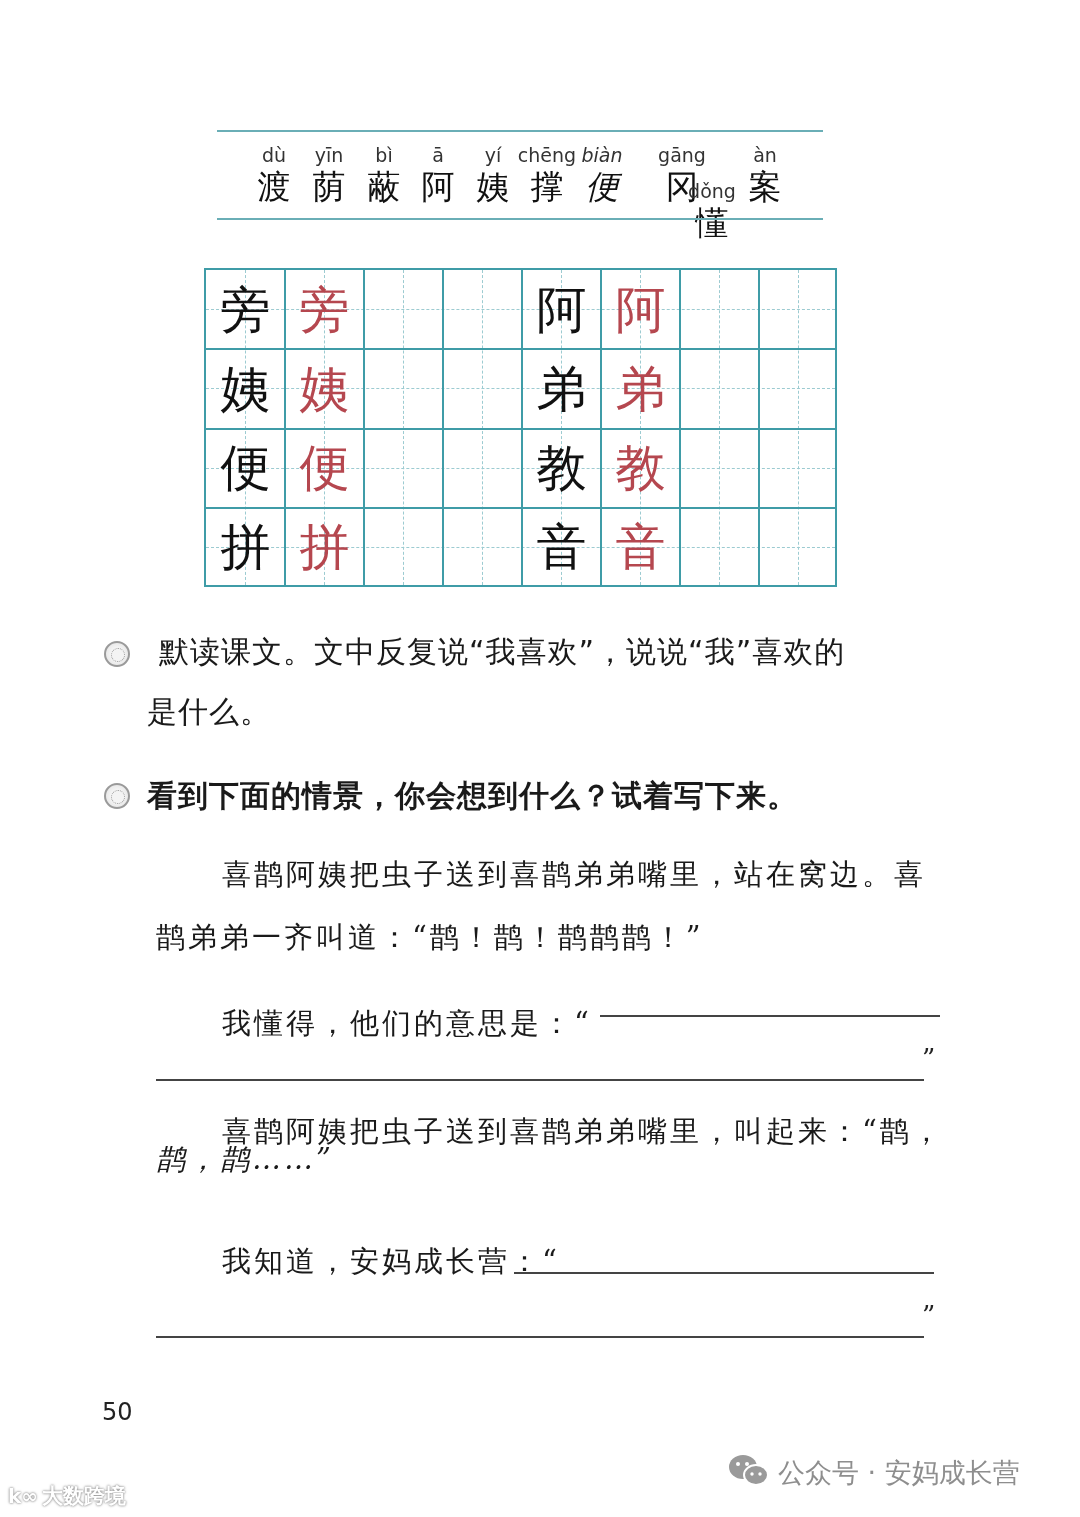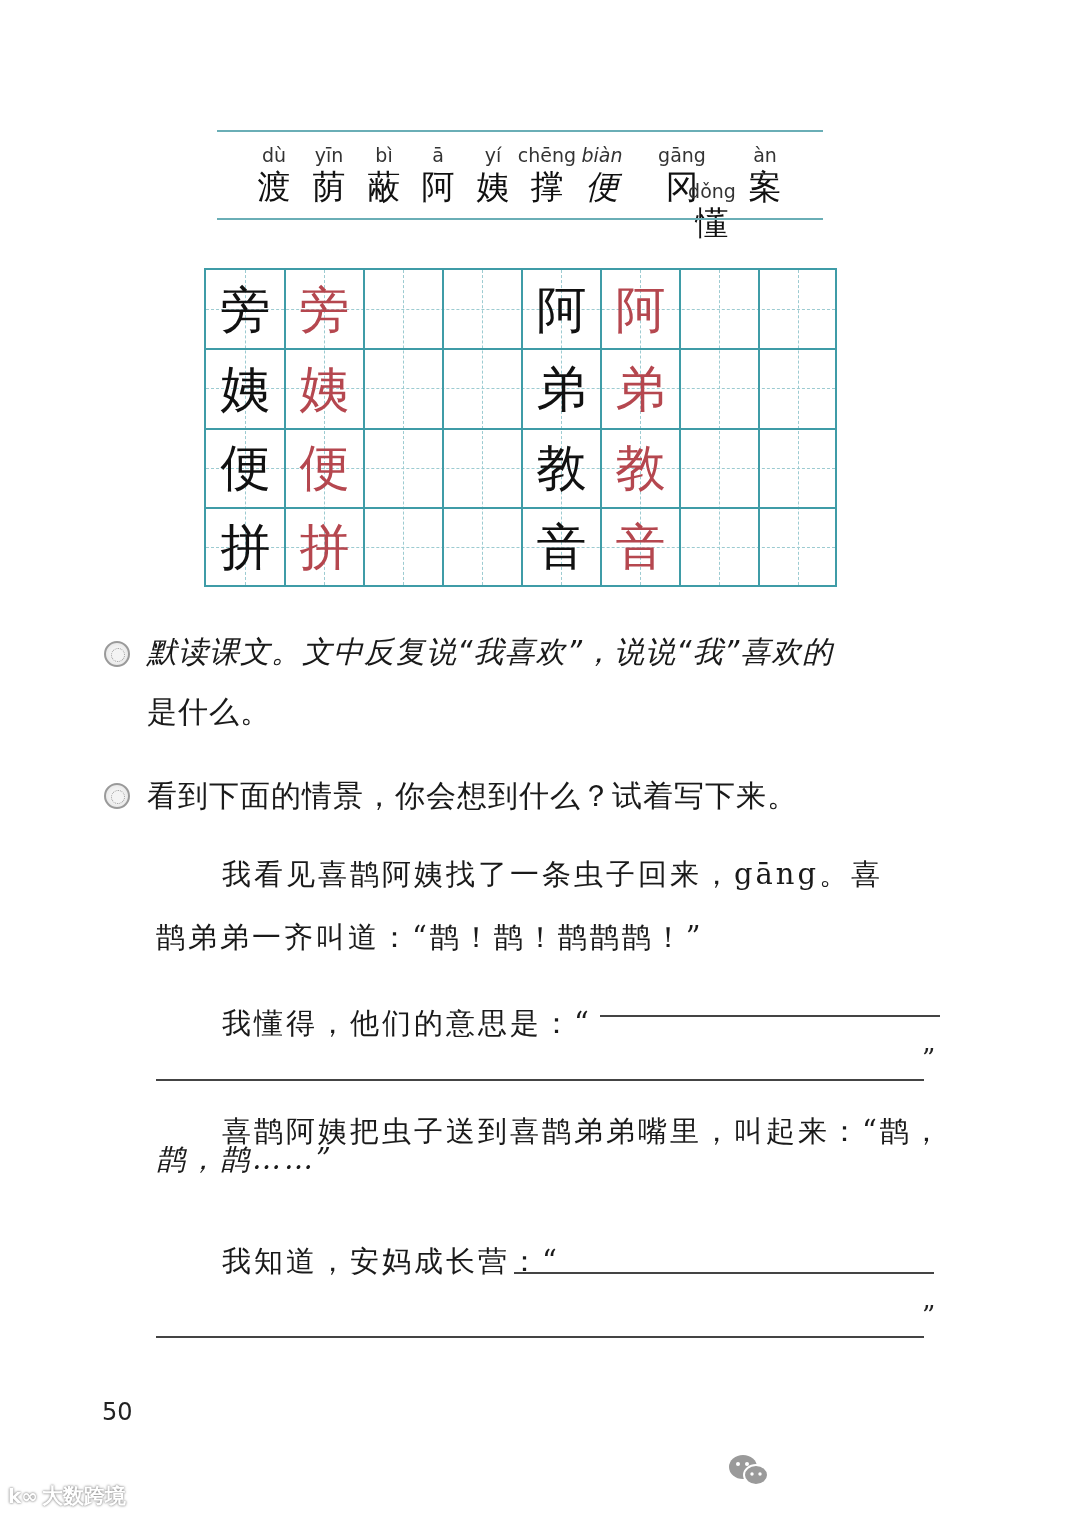--- a/index.html
+++ b/index.html
@@ -137,27 +137,27 @@
   <div class="gchar trace" style="left:395px; top:0;">阿</div>
   <div class="gchar model" style="left:316px; top:79px;">弟</div>
   <div class="gchar trace" style="left:395px; top:79px;">弟</div>
   <div class="gchar model" style="left:316px; top:158px;">教</div>
   <div class="gchar trace" style="left:395px; top:158px;">教</div>
   <div class="gchar model" style="left:316px; top:237px;">音</div>
   <div class="gchar trace" style="left:395px; top:237px;">音</div>
 </div>
 
 <div class="q-icon" style="left:104px; top:641px;"></div>
-<div class="q-text" style="left:147px; top:632px;font-style:italic;">默读课文。文中反复说“我喜欢”，说说“我”喜欢的</div>
+<div class="q-text" style="left:159px; top:632px;">默读课文。文中反复说“我喜欢”，说说“我”喜欢的</div>
 <div class="q-text" style="left:147px; top:692px;">是什么。</div>
 
 <div class="q-icon" style="left:104px; top:783px;"></div>
-<div class="q-text" style="left:147px; top:776px;">看到下面的情景，你会想到什么？试着写下来。</div>
+<div class="q-text" style="left:147px; top:776px;font-weight:bold;">看到下面的情景，你会想到什么？试着写下来。</div>
 
-<div class="p-text" style="left:222px; top:855px;">我看见喜鹊阿姨找了一条虫子回来，gāng。喜</div>
+<div class="p-text" style="left:222px; top:855px;">喜鹊阿姨把虫子送到喜鹊弟弟嘴里，站在窝边。喜</div>
 <div class="p-text" style="left:156px; top:918px;">鹊弟弟一齐叫道：“鹊！鹊！鹊鹊鹊！”</div>
 
 <div class="p-text" style="left:222px; top:984px;margin-top:20px;">我懂得，他们的意思是：“</div>
 <div class="blank" style="left:600px; top:1015px; width:340px;"></div>
 <div class="close-quote" style="left:922px; top:1043px;">”</div>
 <div class="blank" style="left:156px; top:1079px; width:768px;"></div>
 
 <div class="p-text" style="left:222px; top:1112px;">喜鹊阿姨把虫子送到喜鹊弟弟嘴里，叫起来：“鹊，</div>
 <div class="p-text" style="left:156px; top:1140px;font-style:italic;">鹊，鹊……”</div>
 
@@ -172,17 +172,18 @@
   <span>
     <svg width="42" height="34" viewBox="0 0 42 34">
       <ellipse cx="15" cy="13" rx="14" ry="12" fill="#9a9a9a"></ellipse>
       <ellipse cx="28" cy="21" rx="12" ry="10" fill="#9a9a9a" stroke="#fff" stroke-width="2"></ellipse>
       <circle cx="10" cy="10" r="2" fill="#fff"></circle>
         <circle cx="19" cy="10" r="2" fill="#fff"></circle>
       <circle cx="24" cy="20" r="1.7" fill="#fff"></circle>
         <circle cx="32" cy="20" r="1.7" fill="#fff"></circle>
     </svg>
   </span>
+  <span class="wm-right-text">公众号 · 安妈成长营</span>
 </div>
 <div class="wm-left">
   <span class="wm-left-logo">k∞</span>
   <span class="wm-left-text">大数跨境</span>
 </div>
 
 </body></html>

